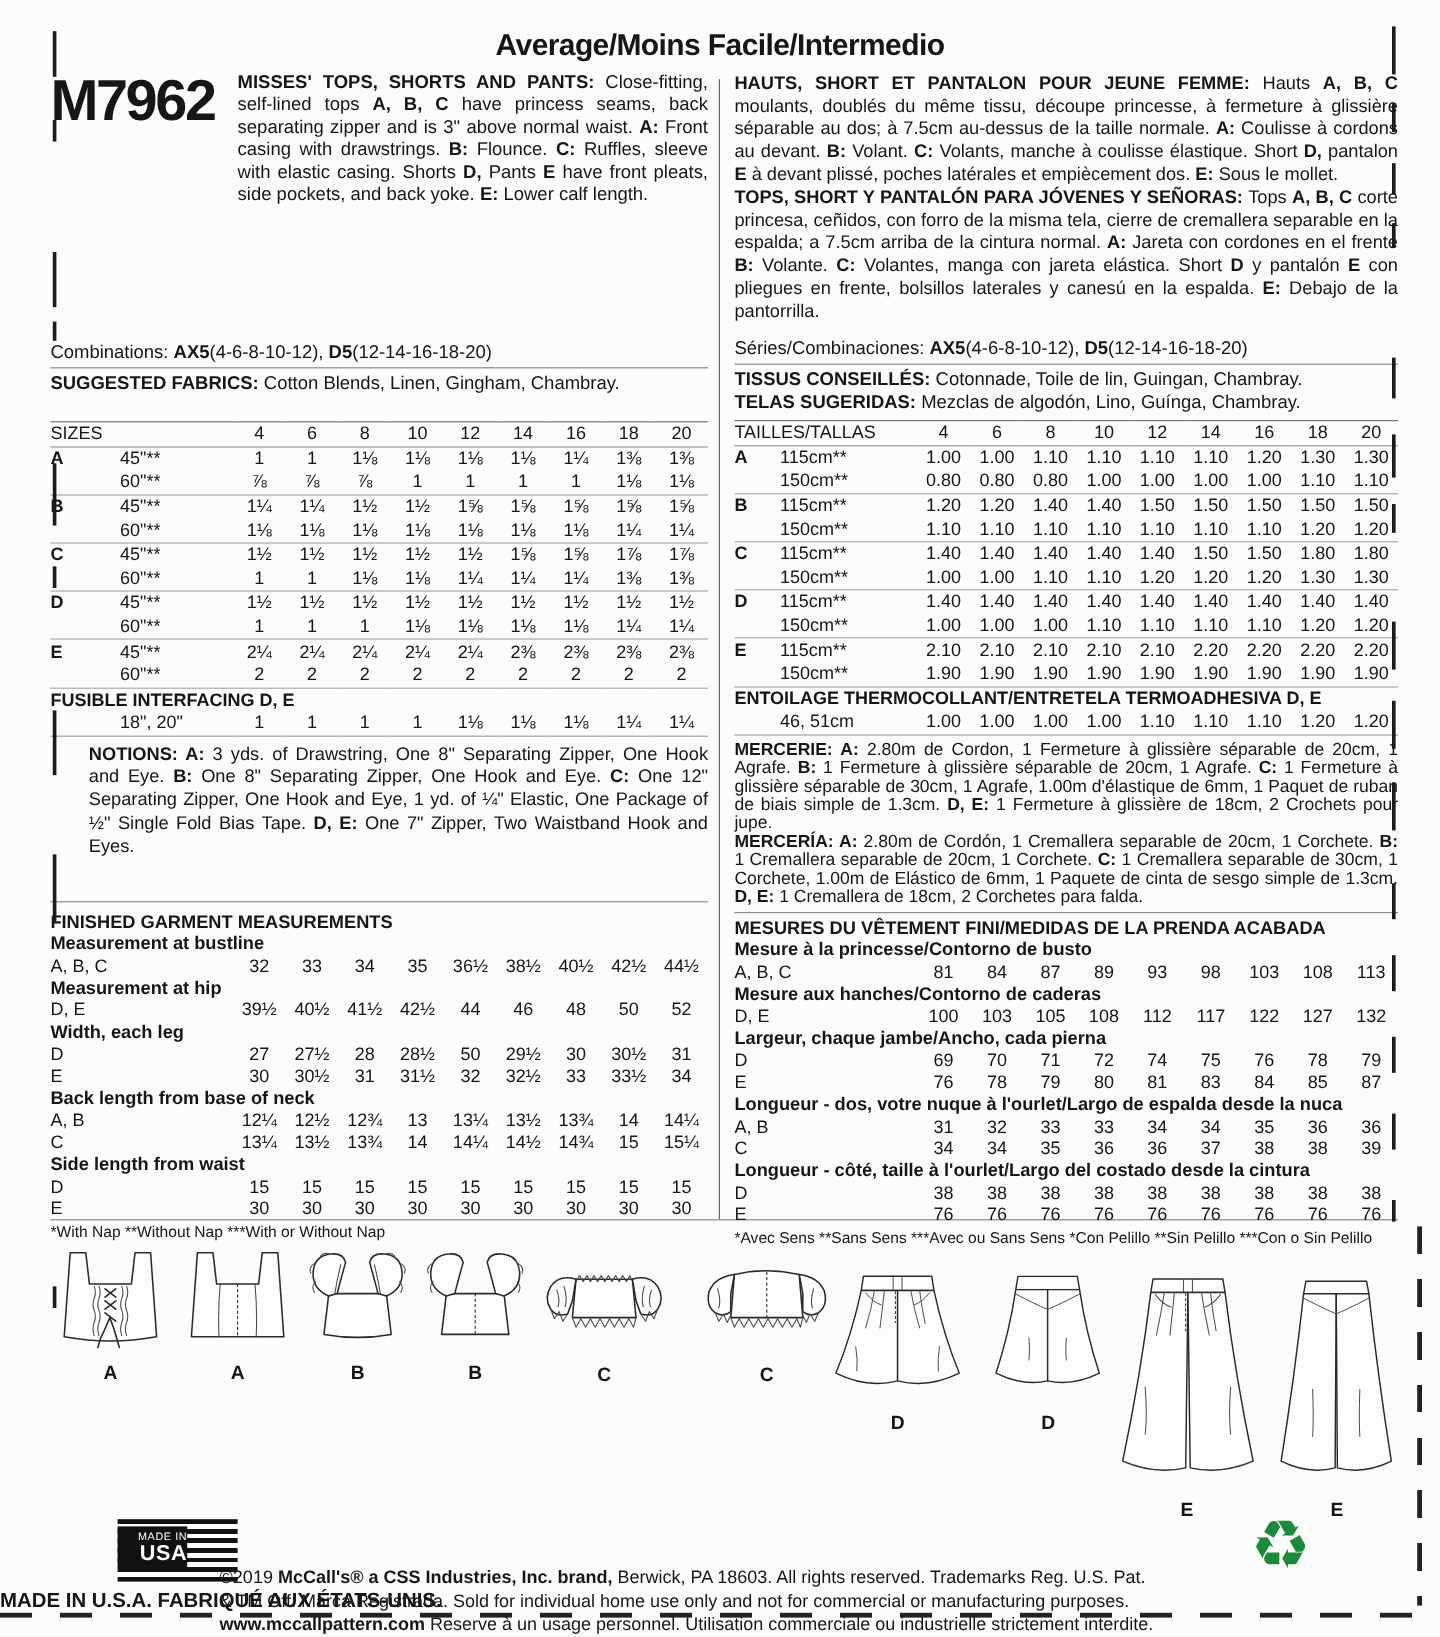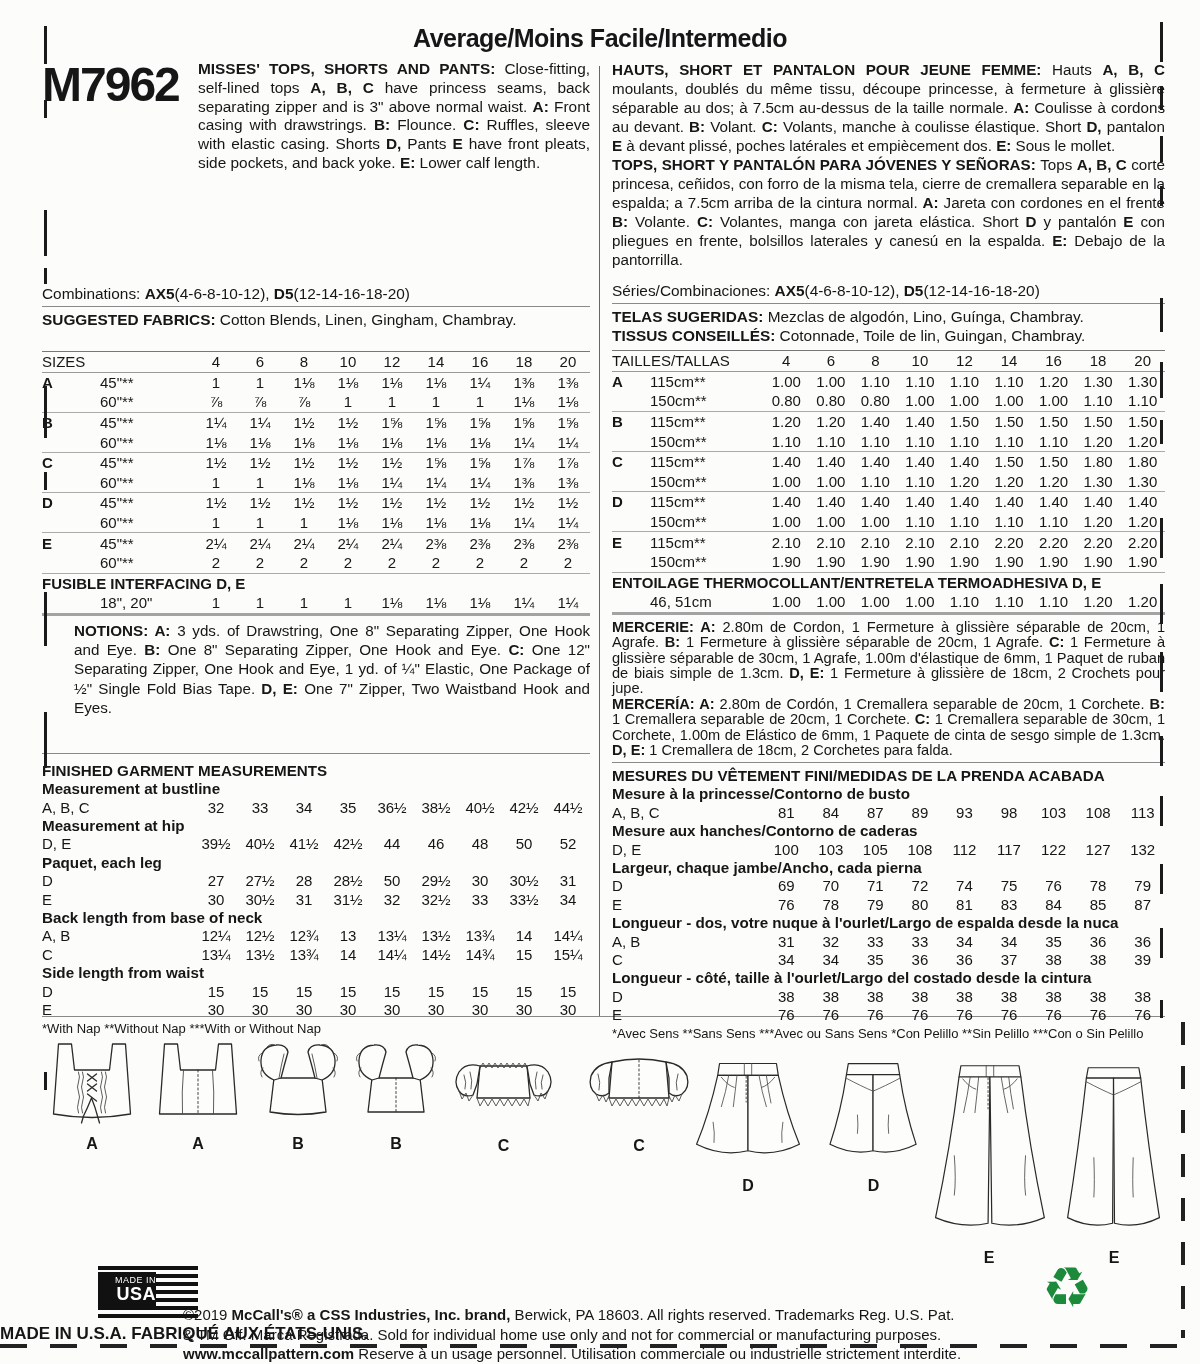--- a/index.html
+++ b/index.html
@@ -12,21 +12,21 @@
   .col-right{position:absolute;left:612px;top:60px;width:553px;}
   .vdivider{position:absolute;left:599px;top:66px;width:1px;height:950px;background:#666;}
   .full-rule{position:absolute;left:42px;top:1016px;width:1123px;height:1px;background:#888;}
   .desc-row{display:flex;min-height:224px;}
   .pattern-num{width:156px;font-size:48px;font-weight:bold;letter-spacing:-2px;line-height:0.95;padding-top:2px;}
   .desc{flex:1;font-size:15.4px;line-height:18.8px;text-align:justify;}
   .desc-intl{font-size:15.2px;line-height:19px;text-align:justify;margin:0 0 0 0;}
   .line{font-size:15.4px;line-height:19px;}
   .rule{border:none;border-top:1px solid #8a8a8a;margin:3px 0;height:0;}
   table{border-collapse:collapse;width:100%;table-layout:fixed;}
-  .ytab{font-size:15px;margin-top:0;border-bottom:3px solid #a3a3a3;}
+  .ytab{font-size:15px;margin-top:0;border-bottom:1px solid #a3a3a3;}
   .ytab td{padding:0;height:19.6px;vertical-align:middle;white-space:nowrap;}
   .ytab .v{text-align:center;}
   .ytab .letter{font-weight:bold;}
   .y-hdr td{border-top:1px solid #777;border-bottom:1px solid #999;}
   tr.gfirst td{border-top:1px solid #aaa;}
   tr.sec td{font-weight:bold;}
   .mtab{font-size:15px;}
   .mtab td{padding:0;height:18.4px;vertical-align:middle;white-space:nowrap;}
   .mtab .v{text-align:center;}
   .m-title td,.m-head td{font-weight:bold;font-size:15.2px;}
@@ -274,21 +274,21 @@
             <td class="v">40½</td>
             <td class="v">41½</td>
             <td class="v">42½</td>
             <td class="v">44</td>
             <td class="v">46</td>
             <td class="v">48</td>
             <td class="v">50</td>
             <td class="v">52</td>
           </tr>
           <tr class="m-head">
-            <td colspan="10">Paquet, each leg</td>
+            <td colspan="10">Width, each leg</td>
           </tr>
           <tr>
             <td class="mlab">D</td>
             <td class="v">27</td>
             <td class="v">27½</td>
             <td class="v">28</td>
             <td class="v">28½</td>
             <td class="v">50</td>
             <td class="v">29½</td>
             <td class="v">30</td>
@@ -364,22 +364,22 @@
         </tbody>
     </table>
     <div class="footnote">*With Nap **Without Nap ***With or Without Nap</div>
   </div>
 
   <div class="col-right">
     <div class="desc-intl"><span class="b">HAUTS, SHORT ET PANTALON POUR JEUNE FEMME: </span><span>Hauts </span><span class="b">A, B, C</span><span> moulants, doublés du même tissu, découpe princesse, à fermeture à glissière séparable au dos; à 7.5cm au-dessus de la taille normale. </span><span class="b">A:</span><span> Coulisse à cordons au devant. </span><span class="b">B:</span><span> Volant. </span><span class="b">C:</span><span> Volants, manche à coulisse élastique. Short </span><span class="b">D,</span><span> pantalon </span><span class="b">E</span><span> à devant plissé, poches latérales et empiècement dos. </span><span class="b">E:</span><span> Sous le mollet.</span></div>
     <div class="desc-intl"><span class="b">TOPS, SHORT Y PANTALÓN PARA JÓVENES Y SEÑORAS: </span><span>Tops </span><span class="b">A, B, C</span><span> corte princesa, ceñidos, con forro de la misma tela, cierre de cremallera separable en la espalda; a 7.5cm arriba de la cintura normal. </span><span class="b">A:</span><span> Jareta con cordones en el frente </span><span class="b">B:</span><span> Volante. </span><span class="b">C:</span><span> Volantes, manga con jareta elástica. Short </span><span class="b">D</span><span> y pantalón </span><span class="b">E</span><span> con pliegues en frente, bolsillos laterales y canesú en la espalda. </span><span class="b">E:</span><span> Debajo de la pantorrilla.</span></div>
     <div class="line" style="margin-top:12px;"><span>Séries/Combinaciones: </span><span class="b">AX5</span><span>(4-6-8-10-12), </span><span class="b">D5</span><span>(12-14-16-18-20)</span></div>
     <div class="rule"></div>
+    <div class="line"><span class="b">TISSUS CONSEILLÉS:</span><span> Cotonnade, Toile de lin, Guingan, Chambray.</span></div>
     <div class="line"><span class="b">TELAS SUGERIDAS:</span><span> Mezclas de algodón, Lino, Guínga, Chambray.</span></div>
-    <div class="line"><span class="b">TISSUS CONSEILLÉS:</span><span> Cotonnade, Toile de lin, Guingan, Chambray.</span></div>
     <table class="ytab" style="margin-top:5px;">
       <colgroup>
           <col style="width:38px">
           <col style="width:114px">
         </colgroup>
       <tbody>
           <tr class="y-hdr">
             <td colspan="2">TAILLES/TALLAS</td>
             <td class="v">4</td>
             <td class="v">6</td>

